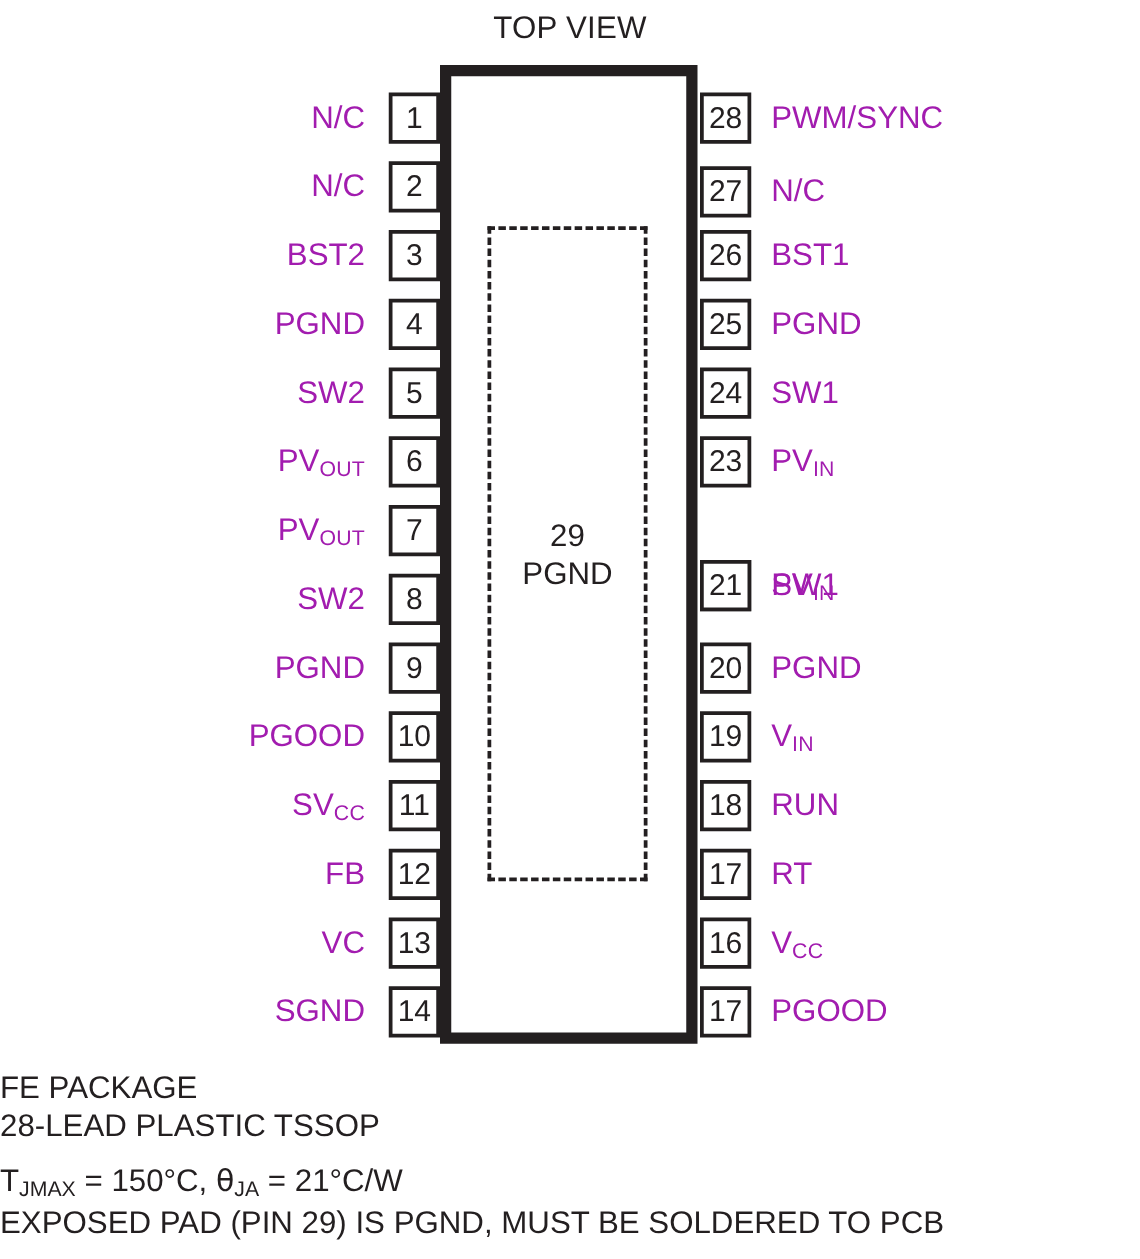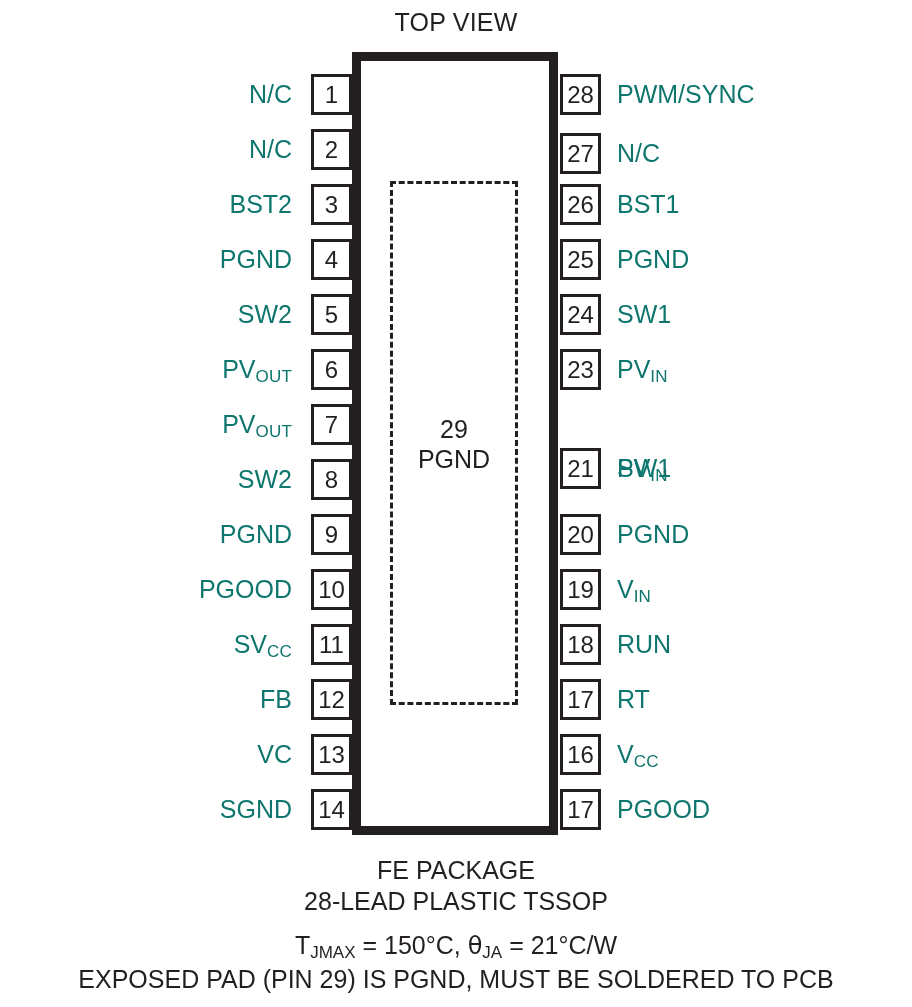--- a/index.html
+++ b/index.html
@@ -94,21 +94,21 @@
   }
   .pin-row.left  .pin-box { left: 311px; }
   .pin-row.right .pin-box { left: 0px; }
 
   .pin-label {
     position: absolute;
     top: 1px;
     font-size: 25px;
     line-height: 39px;
     white-space: nowrap;
-    color: #0f766e;
+    color: #a21caf;
   }
   .pin-row.left .pin-label {
     right: 60px;
     text-align: right;
   }
   .pin-row.right .pin-label {
     left: 57px;
     text-align: left;
   }
   .pin-label sub {
@@ -118,21 +118,21 @@
     bottom: -0.22em;
     letter-spacing: 0.2px;
   }
 
   
   .caption {
     position: absolute;
     left: 0;
     top: 855px;
     width: 912px;
-    text-align: center;
+    text-align: left;
   }
   .caption-line {
     font-size: 25px;
     line-height: 31px;
     white-space: nowrap;
   }
   .caption-line.thermal { margin-top: 13px; }
   .caption-line sub {
     font-size: 0.68em;
     vertical-align: baseline;

